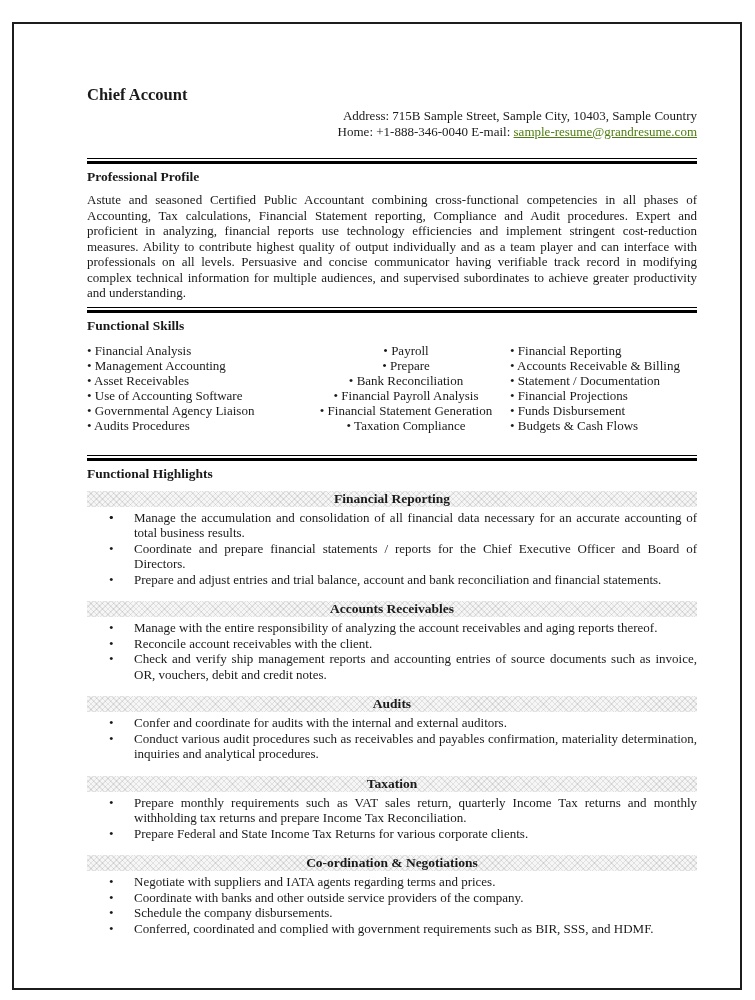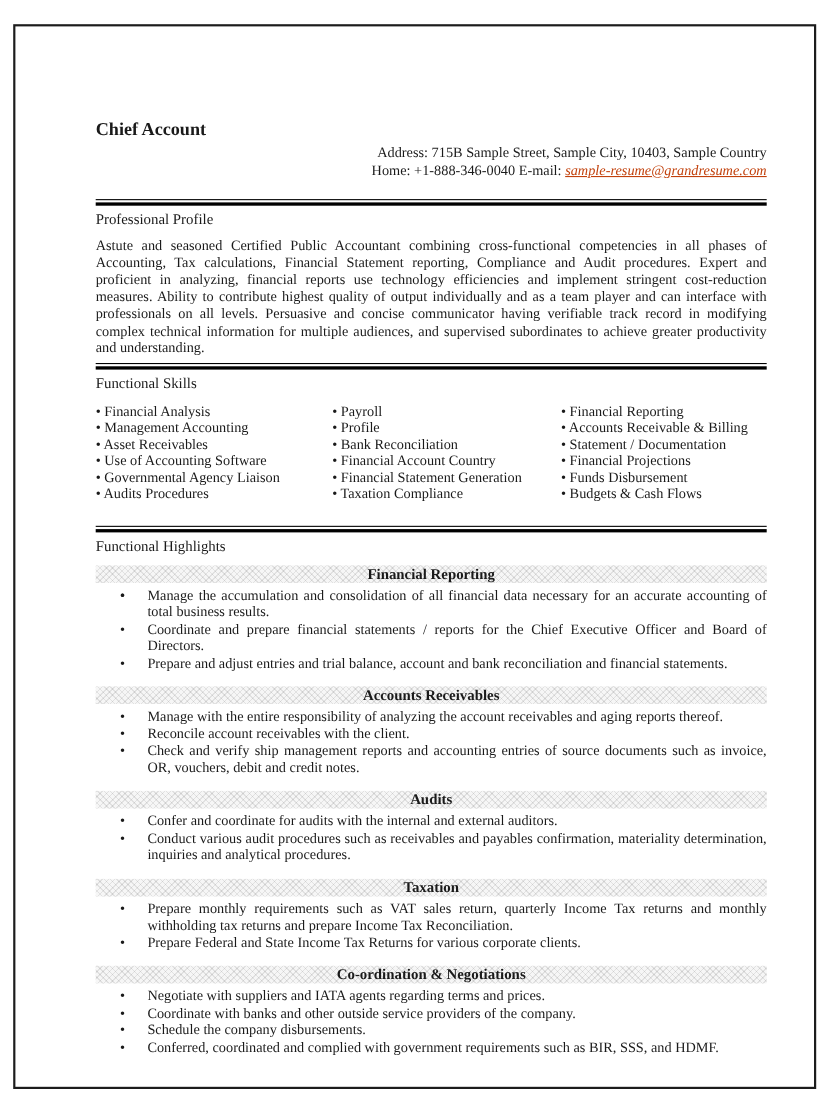--- a/index.html
+++ b/index.html
@@ -15,57 +15,56 @@
     width: 730px; height: 968px;
     border: 2px solid #1c1c1c;
     background: #ffffff;
   }
   .content {
     position: absolute;
     left: 73px; top: 60px;
     width: 610px;
     font-size: 13px;
     line-height: 15.5px;
-    margin-top: 23px;
   }
   .name {
     font-size: 16.5px;
     font-weight: bold;
     line-height: 22px;
     margin-bottom: 2px;
   }
   .contact { text-align: right; }
   .contact-line { line-height: 15.5px; }
   .contact b { font-weight: normal; }
-  .email-link { text-decoration: underline; color: #c2410c; cursor: pointer; font-style: italic; }
+  .email-link { text-decoration: underline; color: #4d7c0f; cursor: pointer; }
   .rule {
     border-top: 1px solid #000;
     border-bottom: 3px solid #000;
     height: 6px;
     margin-top: 19px;
   }
   .rule.r2 { margin-top: 6px; }
   .rule.r3 { margin-top: 22px; }
   h2.sec {
     font-size: 13.5px;
-    font-weight: normal;
+    font-weight: bold;
     line-height: 16px;
     margin-top: 5px;
   }
   .profile-body {
     margin-top: 7px;
     text-align: justify;
   }
   .skills-row {
     display: flex;
     margin-top: 9px;
   }
   .skill-col { display: flex; flex-direction: column; }
   .skill-col.c1 { width: 215px; }
-  .skill-col.c2 { width: 208px; }
+  .skill-col.c2 { width: 208px; align-items: center; }
   .skill-col.c3 { width: 187px; }
   .skill { line-height: 15px; white-space: nowrap; }
   .skill .bullet::before { content: "• "; }
   .hl-group { margin-top: 9px; margin-bottom: 14px; }
   .band {
     text-align: center;
     font-weight: bold;
     font-size: 13.5px;
     line-height: 14px;
     padding: 1px 0;
@@ -111,23 +110,23 @@
       <div class="skill-col c1">
         <span class="skill"><span class="bullet"></span><span>Financial Analysis</span></span>
         <span class="skill"><span class="bullet"></span><span>Management Accounting</span></span>
         <span class="skill"><span class="bullet"></span><span>Asset Receivables</span></span>
         <span class="skill"><span class="bullet"></span><span>Use of Accounting Software</span></span>
         <span class="skill"><span class="bullet"></span><span>Governmental Agency Liaison</span></span>
         <span class="skill"><span class="bullet"></span><span>Audits Procedures</span></span>
       </div>
       <div class="skill-col c2">
         <span class="skill"><span class="bullet"></span><span>Payroll</span></span>
-        <span class="skill"><span class="bullet"></span><span>Profile</span></span>
+        <span class="skill"><span class="bullet"></span><span>Prepare</span></span>
         <span class="skill"><span class="bullet"></span><span>Bank Reconciliation</span></span>
-        <span class="skill"><span class="bullet"></span><span>Financial Account Country</span></span>
+        <span class="skill"><span class="bullet"></span><span>Financial Payroll Analysis</span></span>
         <span class="skill"><span class="bullet"></span><span>Financial Statement Generation</span></span>
         <span class="skill"><span class="bullet"></span><span>Taxation Compliance</span></span>
       </div>
       <div class="skill-col c3">
         <span class="skill"><span class="bullet"></span><span>Financial Reporting</span></span>
         <span class="skill"><span class="bullet"></span><span>Accounts Receivable &amp; Billing</span></span>
         <span class="skill"><span class="bullet"></span><span>Statement / Documentation</span></span>
         <span class="skill"><span class="bullet"></span><span>Financial Projections</span></span>
         <span class="skill"><span class="bullet"></span><span>Funds Disbursement</span></span>
         <span class="skill"><span class="bullet"></span><span>Budgets &amp; Cash Flows</span></span>

